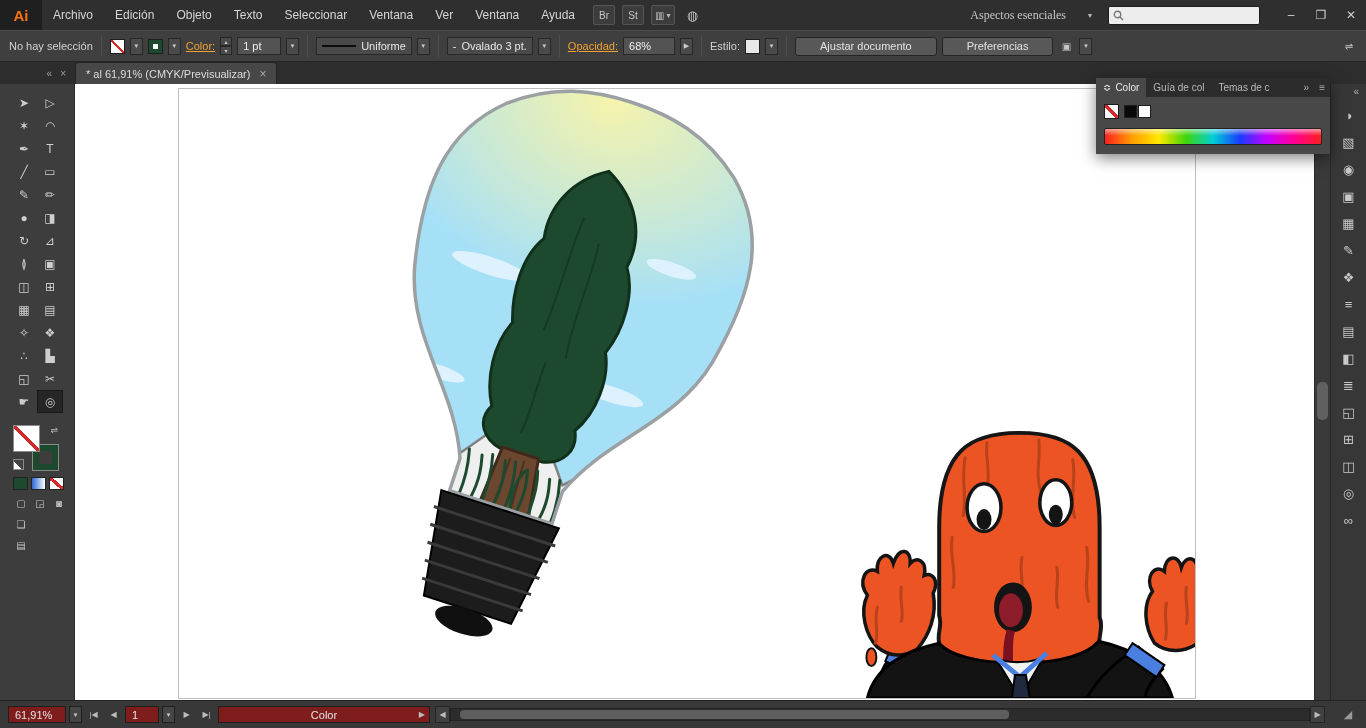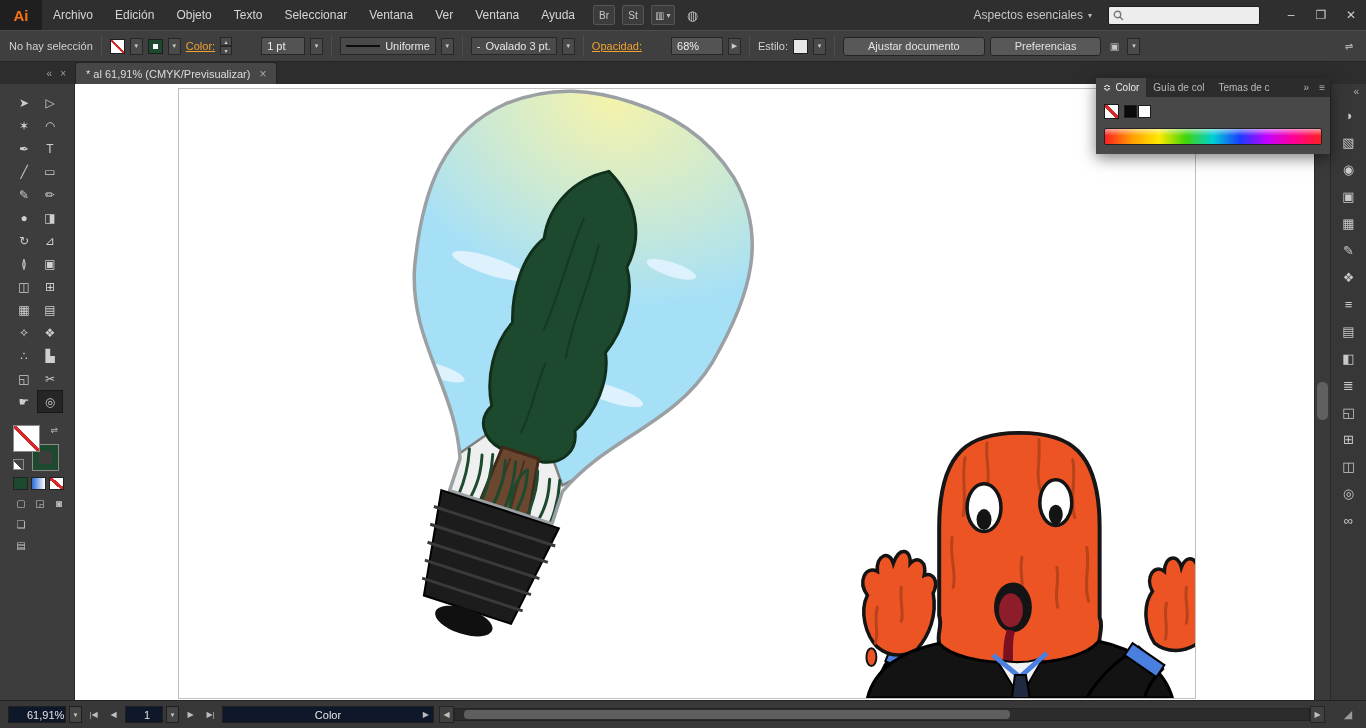--- a/index.html
+++ b/index.html
@@ -7,37 +7,37 @@
   body { font-family: "Liberation Sans", "DejaVu Sans", sans-serif; }
   .app { position:relative; width:1366px; height:728px; background:#404040; overflow:hidden; display:flex; flex-direction:column; }
 
   
   .menubar { height:30px; background:#2f2f2f; display:flex; align-items:center; color:#d6d6d6; font-size:12px; flex:0 0 auto; }
   .ai-logo { width:42px; height:30px; background:#1f1f1f; color:#f97316; font-weight:bold; font-size:15px; display:flex; align-items:center; justify-content:center; }
   .menu-item { padding:0 11px; line-height:30px; cursor:default; white-space:nowrap; }
   .mb-iconbtn { min-width:22px; height:20px; border:1px solid #555; background:#3c3c3c; color:#c8c8c8; font-size:10px; display:flex; align-items:center; justify-content:center; margin-left:7px; border-radius:2px; padding:0 3px; }
   .mb-caret { font-size:8px; color:#bbb; margin-left:2px; }
   .spacer { flex:1; }
-  .workspace { display:flex; align-items:center; gap:3px; margin-right:16px; color:#c6c6c6; }
+  .workspace { display:flex; align-items:center; gap:20px; margin-right:16px; color:#c6c6c6;font-family:Liberation Serif, serif; }
   .searchbox { width:152px; height:19px; background:#ededed; border:1px solid #1d1d1d; border-radius:2px; display:flex; align-items:center; padding:0 4px; gap:4px; margin-right:16px; }
   .searchbox input { border:none; outline:none; background:transparent; width:120px; font-size:11px; color:#333; }
   .winbtns { display:flex; height:30px; }
   .winbtn { width:30px; height:30px; display:flex; align-items:center; justify-content:center; color:#cfcfcf; font-size:12px; }
 
   
   .controlbar { height:32px; background:#3f3f3f; border-top:1px solid #4c4c4c; border-bottom:1px solid #262626; display:flex; align-items:center; font-size:11px; color:#d2d2d2; gap:5px; padding:0 9px; flex:0 0 auto; }
   .cb-label { white-space:nowrap; }
   .cb-link { color:#f0a232; text-decoration:underline; white-space:nowrap; }
   .swatch { width:15px; height:15px; border:1px solid #1e1e1e; background:#fff; }
   .swatch-none { background:linear-gradient(to top right, #fff 44%, #d42a2a 44%, #d42a2a 56%, #fff 56%); }
   .swatch-stroke { background:#fff; border:1px solid #1e1e1e; box-shadow: inset 0 0 0 4px #1d4a2e; }
   .cb-caret { width:13px; height:17px; background:#4a4a4a; border:1px solid #272727; color:#ccc; font-size:7px; display:flex; align-items:center; justify-content:center; }
   .stepper { display:flex; flex-direction:column; width:12px; }
   .stepper span { height:9px; background:#4a4a4a; border:1px solid #272727; font-size:6px; color:#ccc; display:flex; align-items:center; justify-content:center; }
-  .cb-field { height:18px; background:#535353; border:1px solid #272727; display:flex; align-items:center; padding:0 5px; color:#eee; white-space:nowrap;margin-left:24px; }
+  .cb-field { height:18px; background:#535353; border:1px solid #272727; display:flex; align-items:center; padding:0 5px; color:#eee; white-space:nowrap; }
   .cb-drop { height:18px; background:#4a4a4a; border:1px solid #272727; display:flex; align-items:center; padding:0 5px; gap:5px; color:#e6e6e6; white-space:nowrap; }
   .profile-line { display:inline-block; width:34px; height:2px; background:#0c0c0c; }
   .cb-btn { height:19px; background:#585858; border:1px solid #242424; border-radius:3px; color:#e2e2e2; display:flex; align-items:center; padding:0 24px; white-space:nowrap; }
   .sep { width:1px; height:22px; background:#2c2c2c; border-right:1px solid #4d4d4d; margin:0 3px; }
 
   
   .tabbar { height:22px; background:#2d2d2d; display:flex; align-items:flex-end; flex:0 0 auto; }
   .tools-header { width:75px; height:22px; display:flex; align-items:center; justify-content:flex-end; gap:8px; padding:0 9px; color:#9f9f9f; font-size:10px; }
   .doc-tab { height:22px; background:#474747; border:1px solid #242424; border-bottom:none; border-radius:3px 3px 0 0; display:flex; align-items:center; gap:9px; padding:0 10px; color:#dcdcdc; font-size:11px; }
   .tab-close { color:#a8a8a8; font-size:12px; }
@@ -84,21 +84,21 @@
   .cp-swatches { display:flex; align-items:center; gap:1px; }
   .cp-none { width:15px; height:15px; border:1px solid #1c1c1c; background:linear-gradient(to top right, #fff 42%, #d42a2a 42%, #d42a2a 58%, #fff 58%); margin-right:4px; }
   .cp-black { width:13px; height:13px; background:#0a0a0a; border:1px solid #1c1c1c; }
   .cp-white { width:13px; height:13px; background:#fdfdfd; border:1px solid #1c1c1c; }
   .cp-spectrum { margin-top:9px; height:17px; border:1px solid #232323; border-radius:2px;
      background:linear-gradient(to bottom, rgba(255,255,255,.55), rgba(255,255,255,0) 45%),
                 linear-gradient(to right, #ff2020, #ff9d00, #ffe900, #3fd40a, #00cfd6, #1a3bff, #c400ff, #ff0095, #ff2020); }
 
   
   .statusbar { height:28px; background:#383838; border-top:1px solid #232323; display:flex; align-items:center; gap:3px; padding:0 0 0 8px; font-size:11px; color:#cfcfcf; flex:0 0 auto; }
-  .sb-field { height:17px; background:#0f172a; border:1px solid #1f1f1f; display:flex; align-items:center; padding:0 18px; color:#e4e4e4; white-space:nowrap; }
+  .sb-field { height:17px; background:#7f1d1d; border:1px solid #1f1f1f; display:flex; align-items:center; padding:0 6px; color:#e4e4e4; white-space:nowrap; }
   .sb-caret { width:13px; height:17px; background:#454545; border:1px solid #1f1f1f; font-size:7px; display:flex; align-items:center; justify-content:center; color:#ccc; }
   .sb-nav { width:17px; height:17px; display:flex; align-items:center; justify-content:center; color:#bdbdbd; font-size:8px; }
   .sb-status { width:212px; justify-content:center; position:relative; }
   .sb-status .pop { position:absolute; right:4px; font-size:8px; color:#bbb; }
   .hscroll { flex:1; height:17px; display:flex; align-items:center; margin:0 2px; }
   .hs-btn { width:15px; height:17px; display:flex; align-items:center; justify-content:center; color:#bdbdbd; font-size:8px; background:#404040; border:1px solid #252525; }
   .hs-track { flex:1; height:13px; background:#2c2c2c; border:1px solid #222; position:relative; }
   .hs-thumb { position:absolute; left:1%; top:1px; width:64%; height:9px; background:#5e5e5e; border-radius:4px; }
   .corner-grip { width:36px; height:28px; display:flex; align-items:center; justify-content:center; color:#9a9a9a; font-size:11px; }
 </style>

